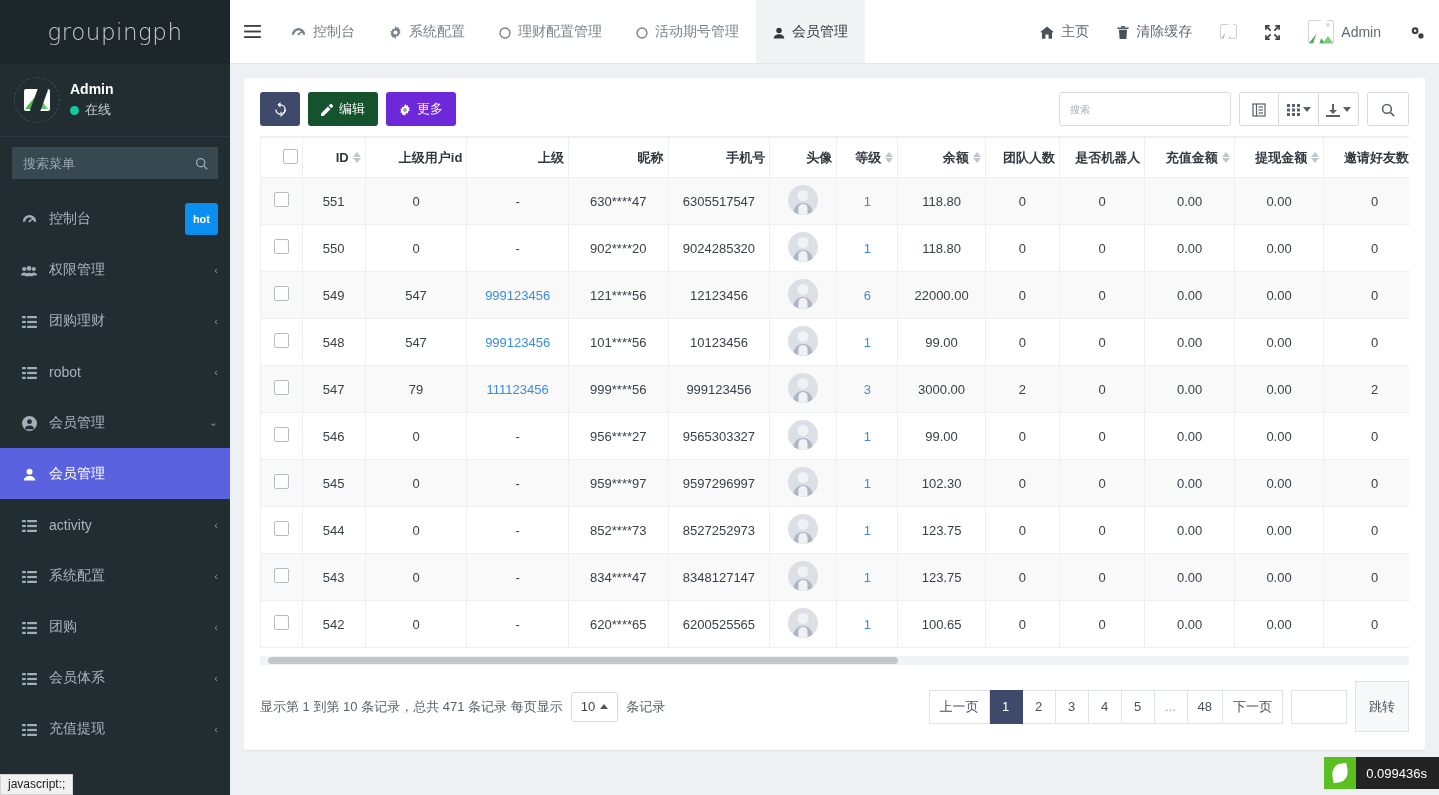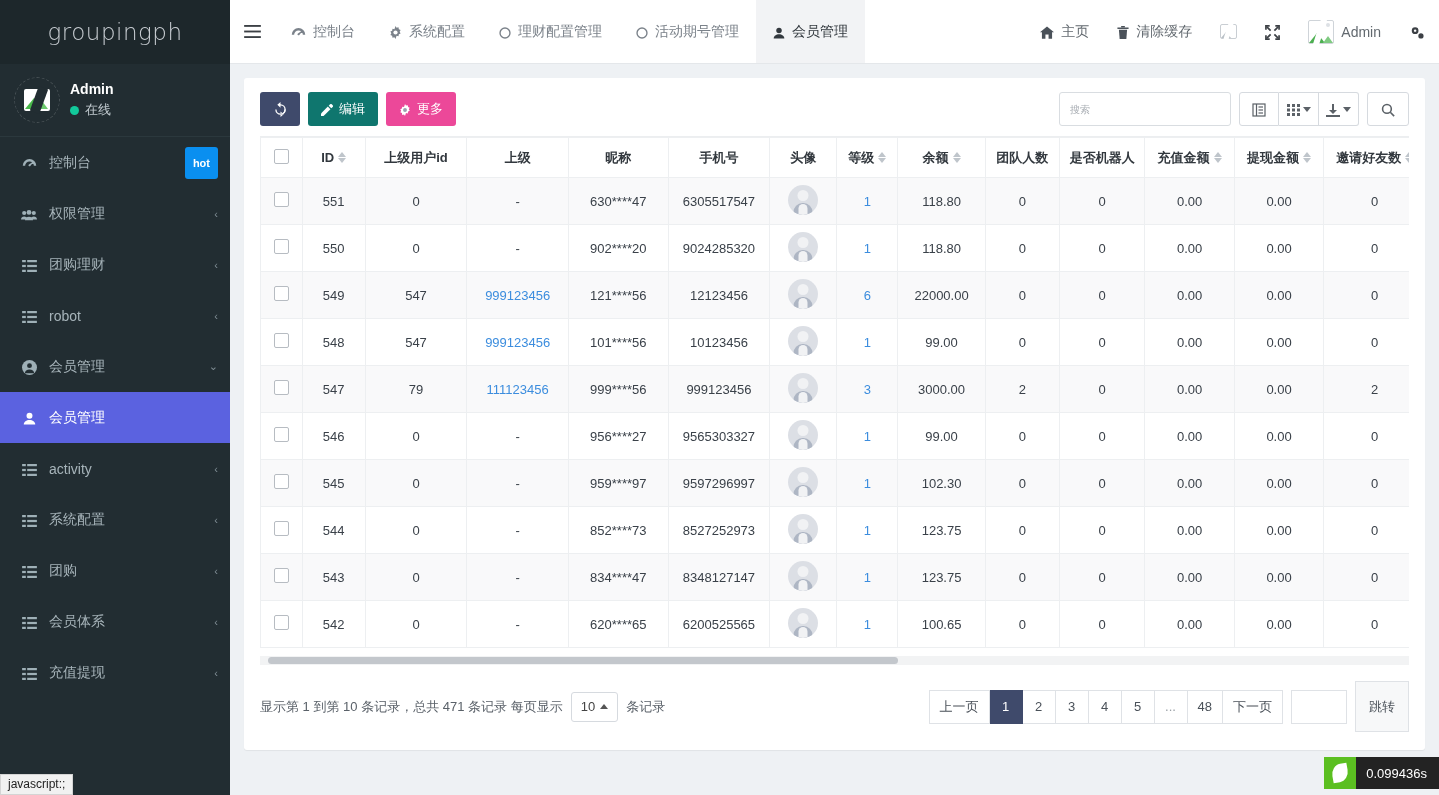--- a/index.html
+++ b/index.html
@@ -133,22 +133,22 @@
     height: 672px; display: flex; flex-direction: column;
   }
   .toolbar { display: flex; align-items: flex-start; justify-content: space-between; padding-bottom: 10px; }
   .btn-group-left { display: flex; gap: 8px; }
   .btn {
     height: 34px; border: none; border-radius: 3px; color: #fff; font-size: 13px;
     padding: 0 13px; display: inline-flex; align-items: center; gap: 6px; cursor: pointer;
     font-family: "Liberation Sans", sans-serif;
   }
   .btn-refresh { background: #3f4a6b; width: 40px; justify-content: center; padding:0; }
-  .btn-edit { background: #0f766e; }
-  .btn-more { background: #ec4899; }
+  .btn-edit { background: #14532d; }
+  .btn-more { background: #6d28d9; }
 
   .toolbar-right { display: flex; gap: 8px; align-items: center; }
   .search-input {
     width: 172px; height: 34px; border: 1px solid #d9dde1; border-radius: 3px;
     padding: 0 10px; font-size: 10px; outline: none; color:#555;
     font-family: "Liberation Sans", sans-serif;
   }
   .search-input::placeholder { color: #a8adb3; }
   .ibtn-group { display: flex; }
   .ibtn {
@@ -161,21 +161,21 @@
   .ibtn-group .ibtn:last-child { border-radius: 0 3px 3px 0; }
   .ibtn.single { border-radius: 3px; min-width: 42px; }
   .caret { border-left:4px solid transparent;border-right:4px solid transparent;border-top:5px solid #5b6167; display:inline-block;}
 
   .table-scroll { flex: 1; overflow: hidden; border-top: 1px solid #eceef0; position: relative; }
   table { border-collapse: collapse; width: 1166px; table-layout: fixed; }
   th, td {
     border: 1px solid #edeff1; font-size: 13px; color: #3a4149;
     text-align: center; height: 47px; padding: 0 4px; vertical-align: middle;
   }
-  th { font-weight: bold; color: #32383e; background: #fff; height: 40px; }
+  th { font-weight: bold; color: #32383e; background: #fff; height: 40px; text-align: right; }
   .th-inner { display: inline-flex; align-items: center; gap: 4px; justify-content:center; }
   .sortcar { display: inline-flex; flex-direction: column; gap: 1px; line-height:0; }
   .sortcar i {
     display:block; width:0;height:0;border-left:4px solid transparent;border-right:4px solid transparent;
   }
   .sortcar i.up { border-bottom: 5px solid #bfc5cb; }
   .sortcar i.dn { border-top: 5px solid #bfc5cb; }
   tbody tr:nth-child(odd) td { background: #f9f9fa; }
   tbody tr:nth-child(even) td { background: #fff; }
   .cb {
@@ -261,20 +261,29 @@
       </div>
       <div class="user-info">
         <span class="user-name">Admin</span>
         <span class="user-status">
           <i class="dot-online"></i>
           <span>在线</span>
         </span>
       </div>
     </div>
 
+    <div class="menu-search">
+      <input type="text" placeholder="搜索菜单" style="">
+      <span class="mag">
+        <svg class="svgicon" width="13" height="13" viewBox="0 0 16 16" fill="none" stroke="#9aa7ad" stroke-width="1.7">
+          <circle cx="7" cy="7" r="5"></circle>
+            <line x1="11" y1="11" x2="15" y2="15"></line>
+        </svg>
+      </span>
+    </div>
 
     <nav class="menu">
       <div class="menu-item">
         <span class="mi-icon">
           <svg class="svgicon" width="15" height="13" viewBox="0 0 20 14" fill="#9fb0b7">
               <path d="M10 1a9 9 0 00-9 9h3.2A5.8 5.8 0 0110 4.2 5.8 5.8 0 0115.8 10H19a9 9 0 00-9-9zm3.6 4.2L9.2 8.2a1.4 1.4 0 101.6 2.3l3.8-4.4z"></path>
             </svg>
         </span>
         <span class="mi-label">控制台</span>
         <span class="badge hot">hot</span>

